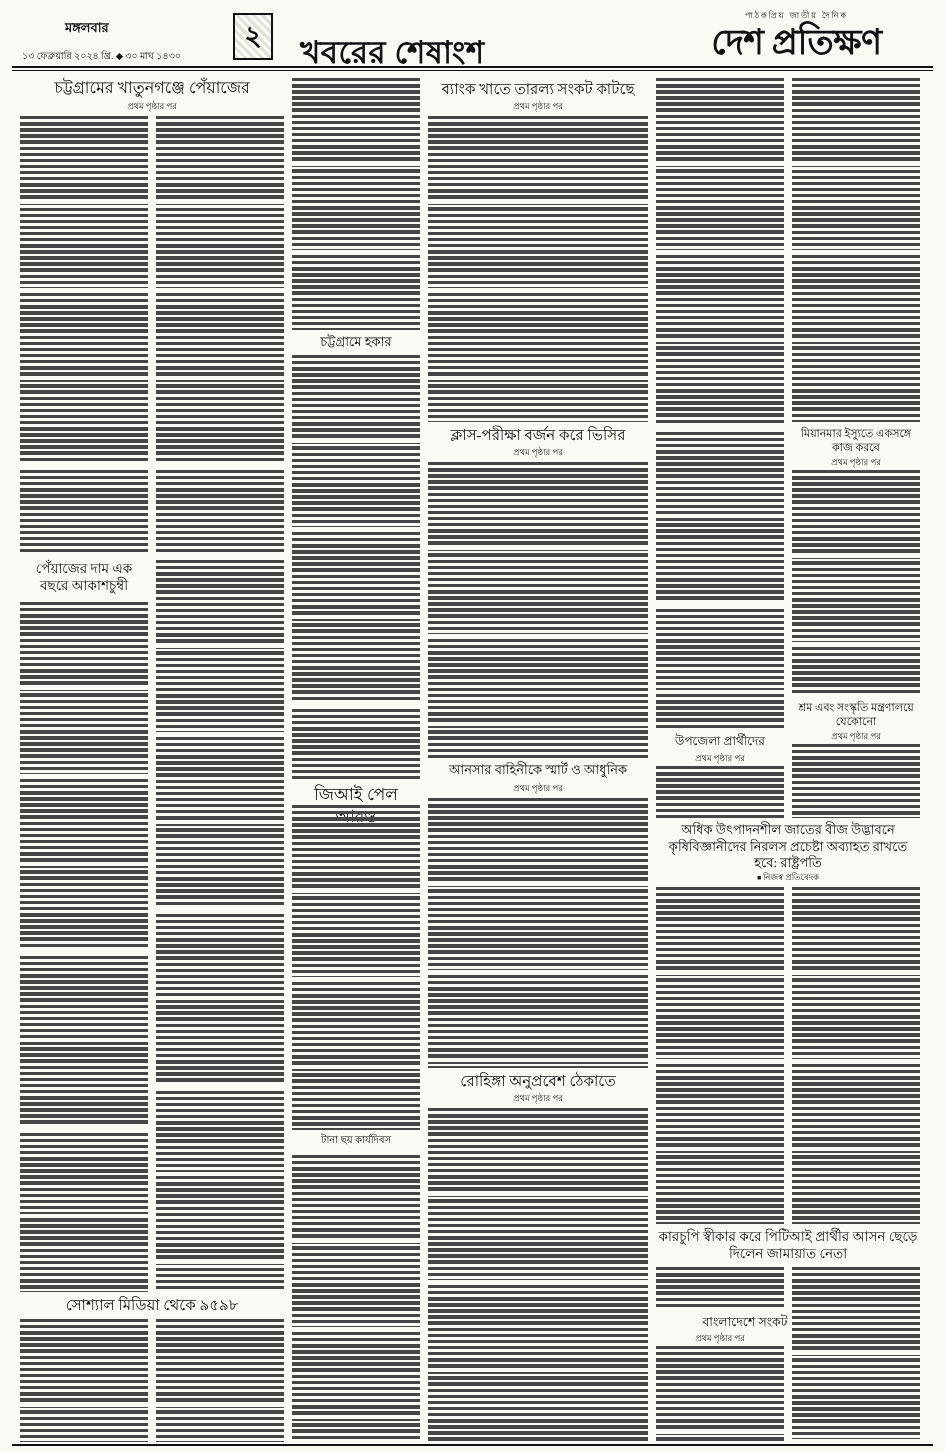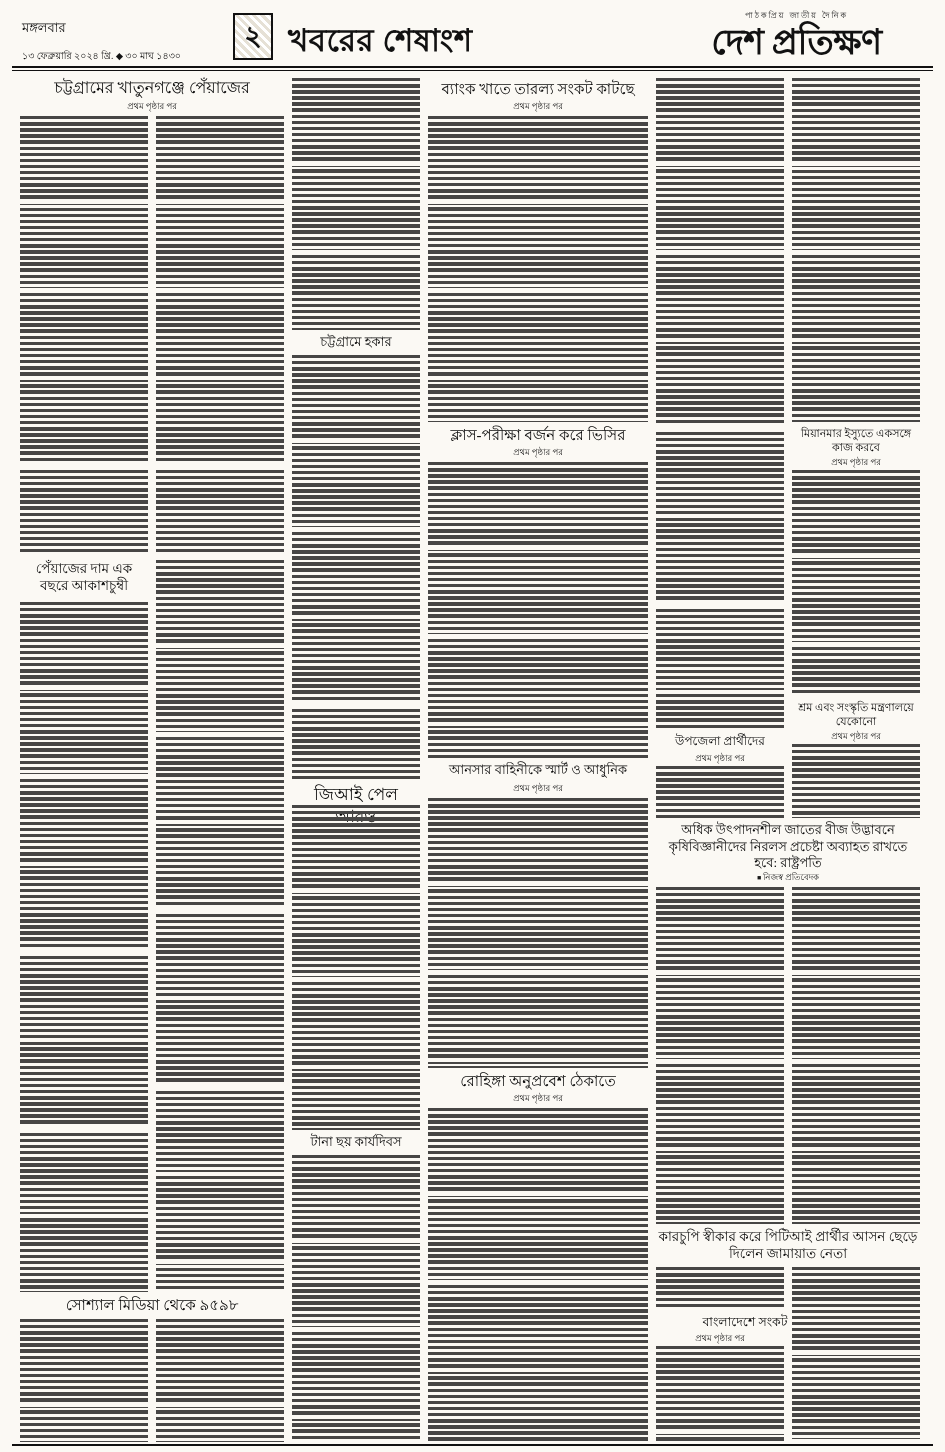--- a/index.html
+++ b/index.html
@@ -16,29 +16,29 @@
   
   .body-sim{
     background-image:
       repeating-linear-gradient(to bottom,
         rgba(251,249,244,0) 0px, rgba(251,249,244,0) 84px,
         #fbf9f4 84px, #fbf9f4 88px),
       repeating-linear-gradient(to bottom,
         #474645 0px, #474645 3.4px,
         rgba(0,0,0,0) 3.4px, rgba(0,0,0,0) 6.1px);
   }
-  .date-weekday{font-size:13px;font-weight:400;}
+  .date-weekday{font-size:13px;font-weight:700;margin-left:43px;}
   .date-line{font-size:9.5px;margin-top:10px;}
   .emblem{
     left:233px;top:13px;width:40px;height:47px;border:2.5px solid #111;
     display:flex;align-items:center;justify-content:center;
     background:repeating-linear-gradient(45deg,#e6e1d6 0 3px,#fff 3px 6px);
   }
   .emblem-num{font-size:27px;font-weight:800;line-height:1;}
-  .section-title{margin:0;font-size:31px;font-weight:700;white-space:nowrap;letter-spacing:.5px;text-align:center;}
+  .section-title{margin:12px;font-size:31px;font-weight:700;white-space:nowrap;letter-spacing:.5px;text-align:center;}
   .masthead-tagline{font-size:8px;letter-spacing:2px;margin-bottom:3px;color:#222;}
   .masthead-name{font-size:35px;font-weight:800;line-height:1.05;white-space:nowrap;letter-spacing:-.5px;}
   .rule{background:#111;}
 </style>
 </head>
 <body>
 
 <div class="page">
 
   <header class="abs" style="left:0;top:0;width:945px;height:76px">
@@ -74,21 +74,21 @@
     <div class="abs body-sim" style="left:156px;top:1319px;width:128px;height:123px"></div>
 
     <div class="abs body-sim" style="left:292px;top:78px;width:128px;height:252px"></div>
 
     <h2 class="abs hl" style="left:292px;top:334px;width:128px;font-size:13px">চট্টগ্রামে হকার</h2>
     <div class="abs body-sim" style="left:292px;top:355px;width:128px;height:425px"></div>
 
     <h2 class="abs hl" style="left:292px;top:784px;width:128px;font-size:17px">জিআই পেল আরও</h2>
     <div class="abs body-sim" style="left:292px;top:805px;width:128px;height:325px"></div>
 
-    <h2 class="abs hl" style="left:292px;top:1134px;width:128px;font-size:13px">টানা ছয় কার্যদিবস</h2>
+    <h2 class="abs hl" style="left:292px;top:1134px;width:128px;font-size:10px">টানা ছয় কার্যদিবস</h2>
     <div class="abs body-sim" style="left:292px;top:1155px;width:128px;height:287px"></div>
 
     <h2 class="abs hl" style="left:428px;top:80px;width:220px;font-size:15px">ব্যাংক খাতে তারল্য সংকট কাটছে</h2>
     <div class="abs byline" style="left:428px;top:101px;width:220px">প্রথম পৃষ্ঠার পর</div>
     <div class="abs body-sim" style="left:428px;top:116px;width:220px;height:306px"></div>
 
     <h2 class="abs hl" style="left:428px;top:426px;width:220px;font-size:15px">ক্লাস-পরীক্ষা বর্জন করে ভিসির</h2>
     <div class="abs byline" style="left:428px;top:447px;width:220px">প্রথম পৃষ্ঠার পর</div>
     <div class="abs body-sim" style="left:428px;top:462px;width:220px;height:296px"></div>
 

